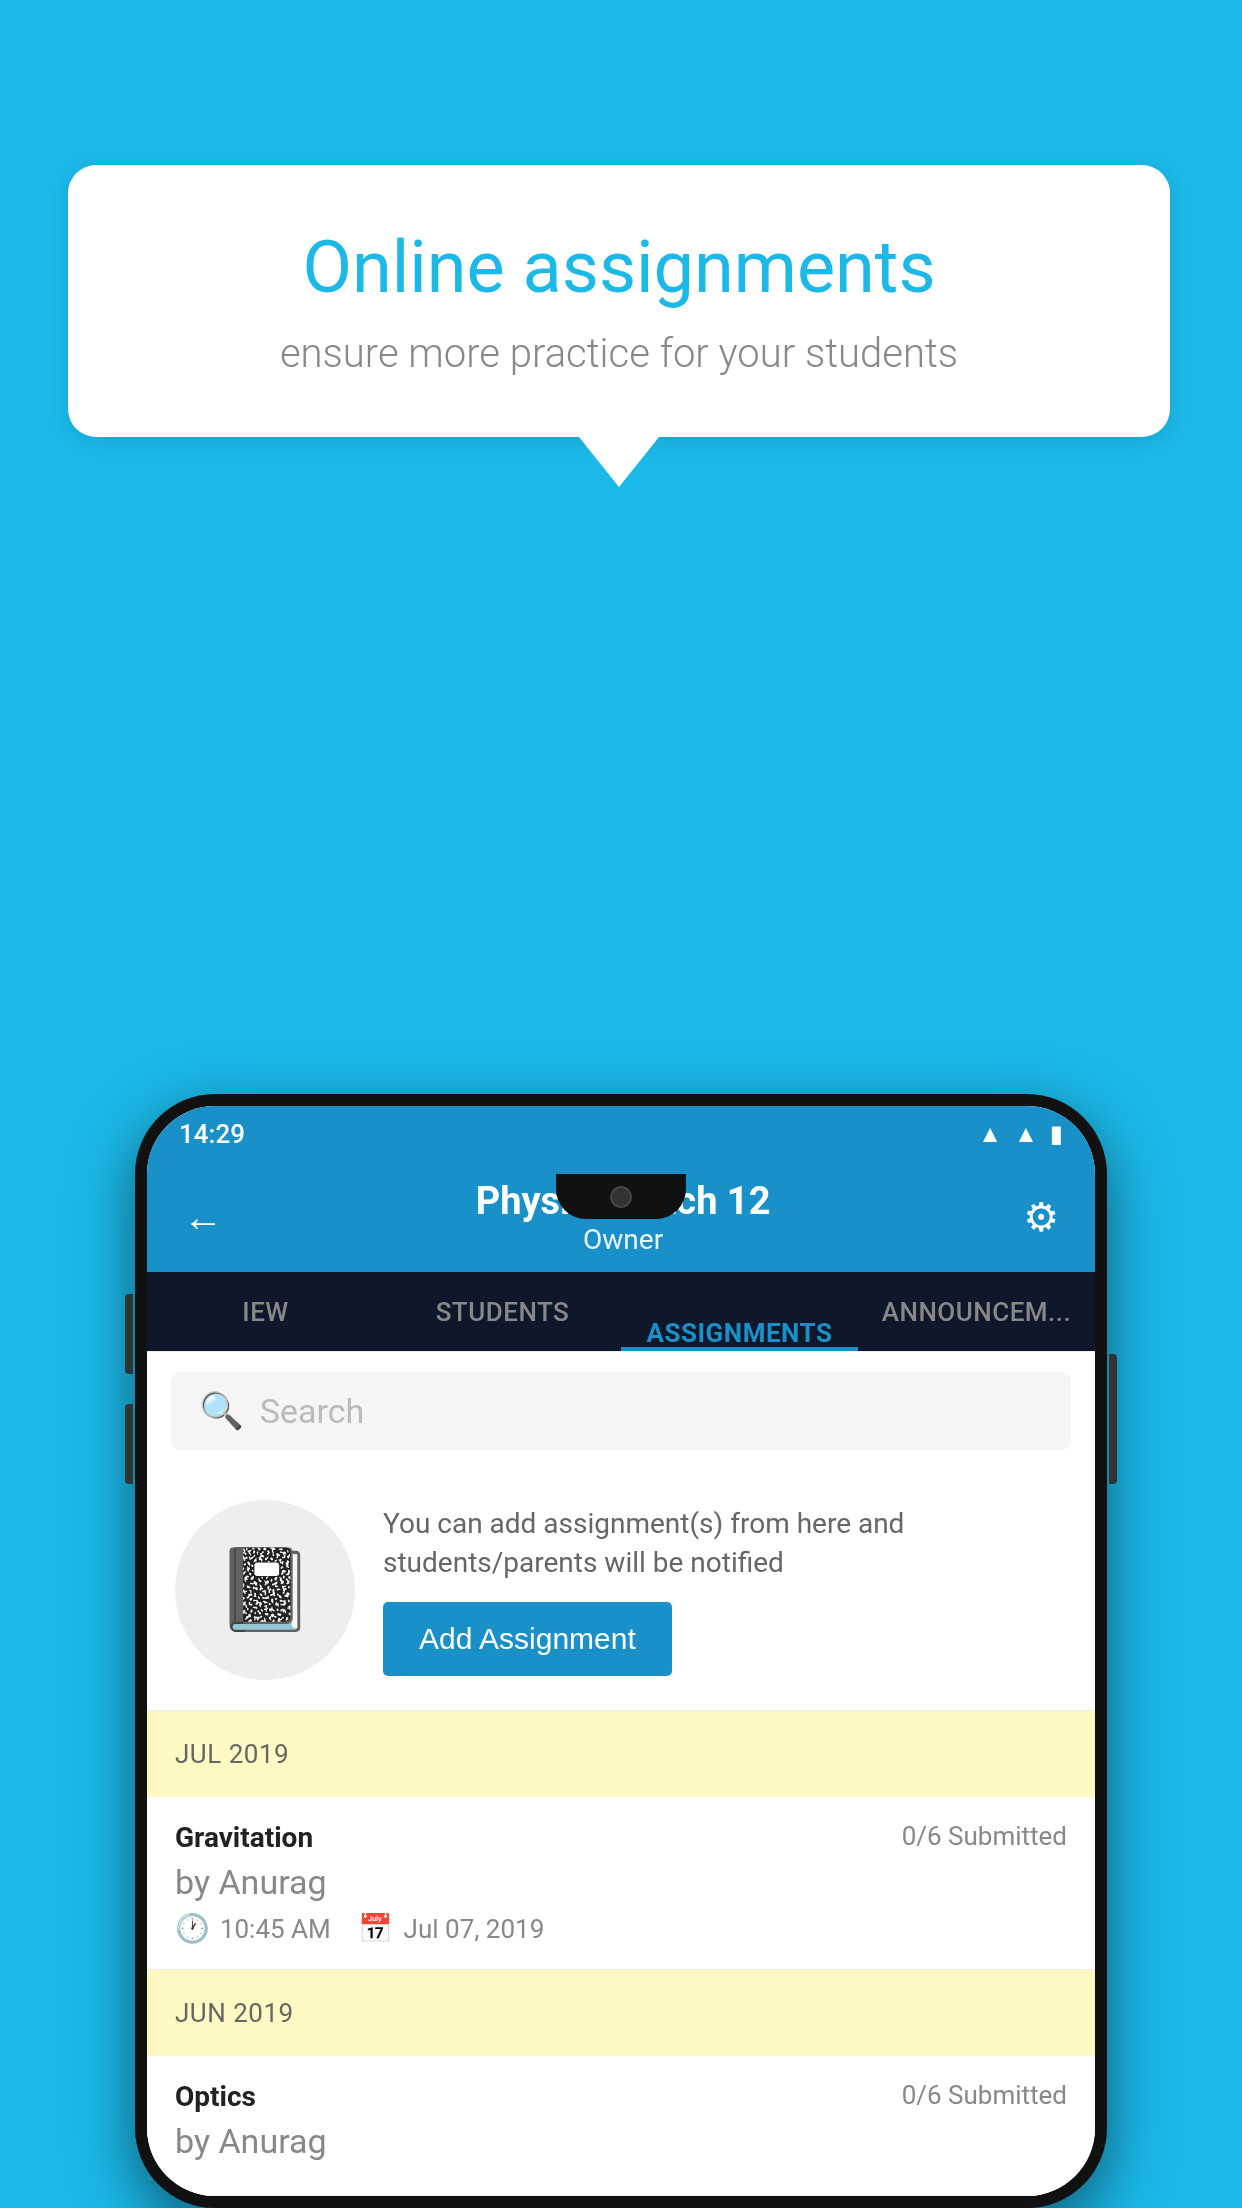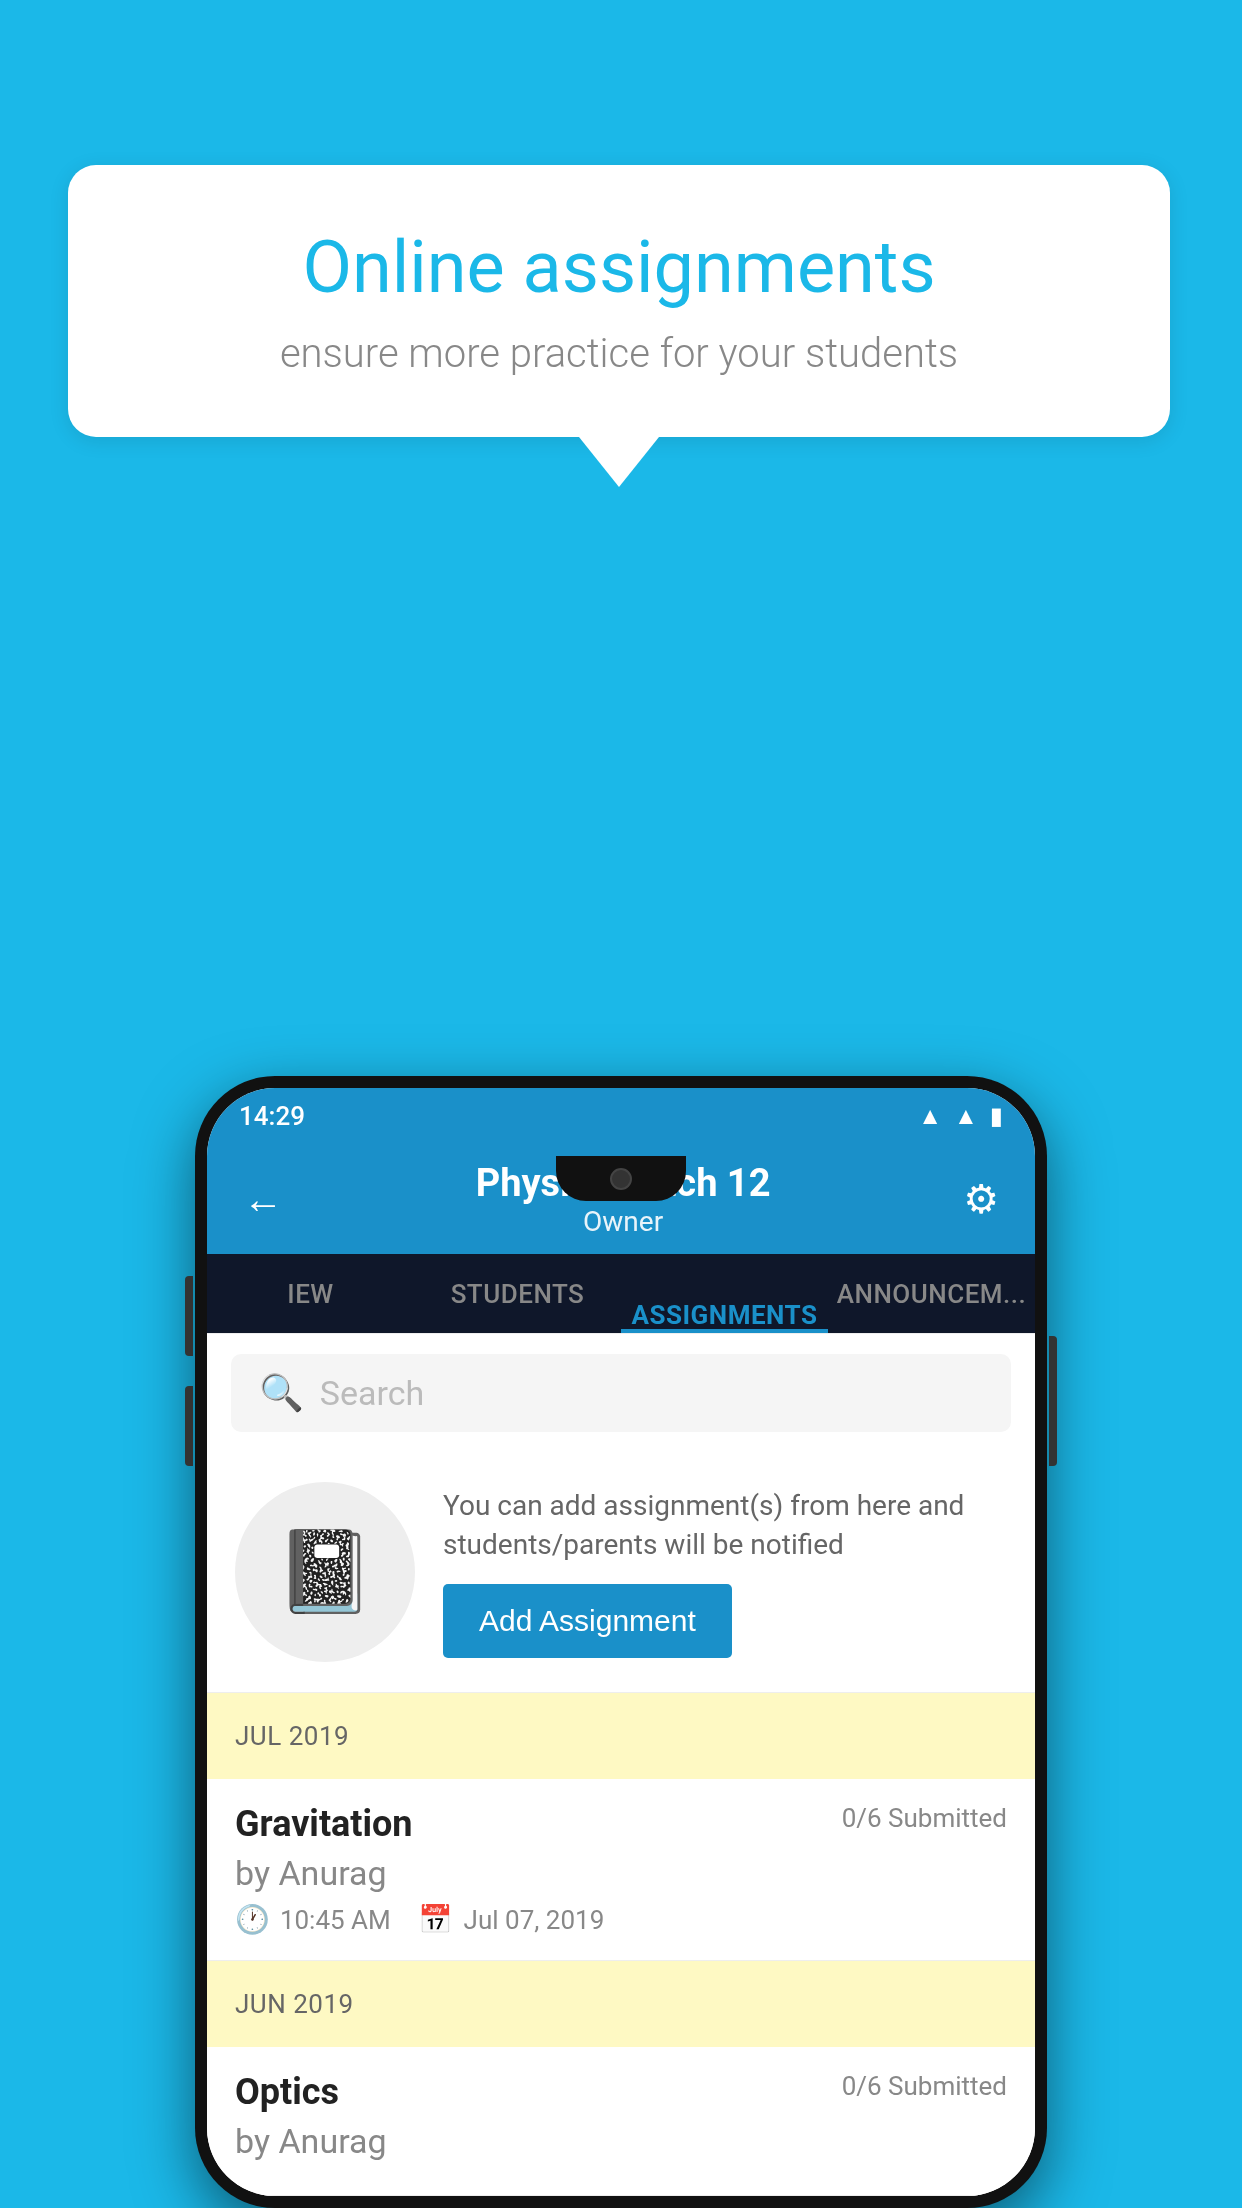--- a/index.html
+++ b/index.html
@@ -53,21 +53,21 @@
       border-right: 40px solid transparent;
       border-top: 50px solid white;
     }
 
     
     .phone-wrapper {
       position: absolute;
       bottom: 0;
       left: 50%;
       transform: translateX(-50%);
-      width: 852px;
+      width: 972px;
     }
 
     .phone-device {
       background: #111;
       border-radius: 80px;
       padding: 12px;
       position: relative;
       box-shadow: 0 20px 60px rgba(0,0,0,0.5);
     }
 
@@ -296,21 +296,21 @@
     }
 
     .assignment-row-top {
       display: flex;
       justify-content: space-between;
       align-items: flex-start;
       margin-bottom: 8px;
     }
 
     .assignment-name {
-      font-size: 36px;
+      font-size: 28px;
       font-weight: 700;
       color: #222;
     }
 
     .assignment-submitted {
       font-size: 26px;
       color: #888;
     }
 
     .assignment-by {

